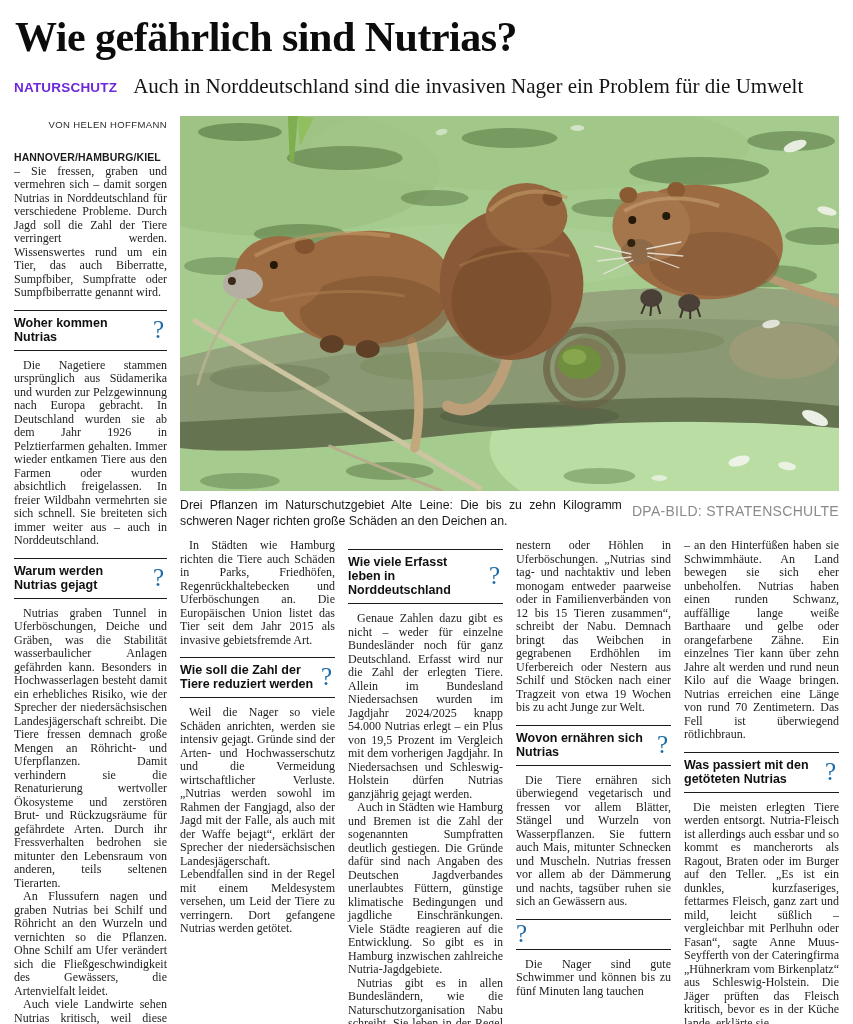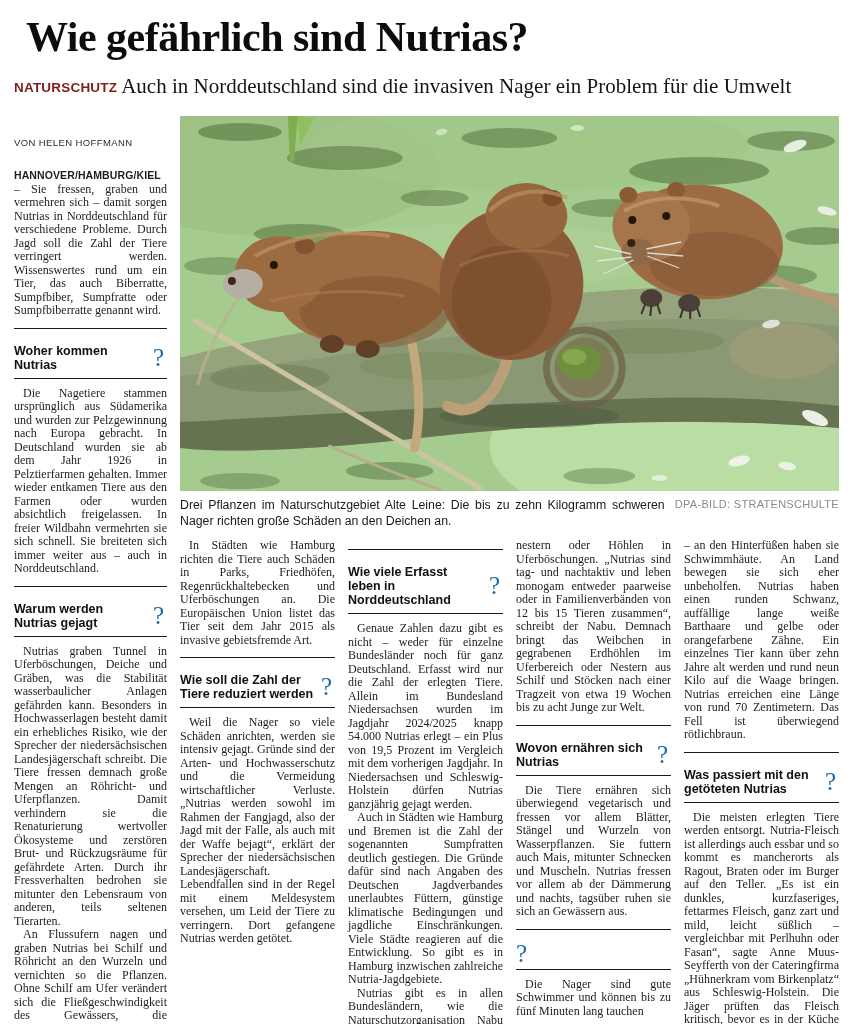--- a/index.html
+++ b/index.html
@@ -1,50 +1,50 @@
 <!DOCTYPE html>
 <html lang="de"><head>
 <meta charset="utf-8">
 <style>
   html,body{margin:0;padding:0;background:#ffffff;}
   body{width:853px;height:1024px;overflow:hidden;position:relative;
        font-family:"Liberation Serif", serif;color:#1b1b1b;}
   .page{padding:10px 14px 0 14px;}
   h1.headline{font-family:"Liberation Serif", serif;font-weight:bold;
        font-size:42px;line-height:1.02;letter-spacing:-0.5px;color:#0c0c0c;
-       margin:6px 0 16px 12px;}
+       margin:6px 0 16px 1px;}
   .subhead-row{font-size:21px;line-height:1.1;color:#141414;margin:0 0 18px 0;}
   .kicker{font-family:"Liberation Sans", sans-serif;font-weight:bold;
-       font-size:13.5px;letter-spacing:0.2px;color:#7f1d1d;margin-right:4px;
+       font-size:13.5px;letter-spacing:0.2px;color:#6d28d9;margin-right:16px;
        vertical-align:1px;}
   main.body-row{display:flex;gap:13px;align-items:flex-start;}
   .col{width:153px;flex:0 0 auto;font-size:12px;line-height:13.5px;
        text-align:justify;color:#1c1c1c;hyphens:auto;-webkit-hyphens:auto;}
   .right-area{flex:1 1 auto;min-width:0;}
   .cols4{display:flex;gap:13px;margin-top:10px;}
   .cols4 .col{flex:1 1 0;width:auto;}
   .byline{font-family:"Liberation Sans", sans-serif;font-size:9.5px;
-       letter-spacing:0.4px;color:#2b2b2b;margin:20px 0 20px 0;text-align:left;}
+       letter-spacing:0.4px;color:#2b2b2b;margin:2px 0 20px 0;text-align:right;}
   p.para{margin:0;}
   p.indent{text-indent:9px;}
   .lead-in{font-family:"Liberation Sans", sans-serif;font-weight:bold;
        font-size:10.5px;letter-spacing:0.1px;margin-top:28px;}
   .qhead{border-top:1.4px solid #1a1a1a;border-bottom:1px solid #1a1a1a;
        display:flex;align-items:center;justify-content:space-between;gap:6px;
-       padding:15px 0 6px 0;margin:10px 0 8px 0;
+       padding:5px 0 6px 0;margin:10px 0 8px 0;
        font-family:"Liberation Sans", sans-serif;font-weight:bold;
        font-size:12.5px;line-height:1.12;text-align:left;color:#101010;}
   .qmark{font-family:"Liberation Serif", serif;font-weight:normal;
        font-size:25px;line-height:18px;flex:0 0 auto;padding-right:3px;}
   .photo-figure{margin:0;}
   .photo-svg{display:block;width:100%;height:375px;}
   .caption{font-family:"Liberation Sans", sans-serif;font-size:12.3px;
        line-height:1.32;color:#1a1a1a;margin:6px 0 0 0;text-align:justify;}
-  .credit{float:right;font-family:"Liberation Sans", sans-serif;font-size:11px;
-       letter-spacing:0.3px;color:#8a8a8a;margin-left:10px;}
+  .credit{float:right;font-family:"Liberation Sans", sans-serif;font-size:14px;
+       letter-spacing:0.3px;color:#8a8a8a;margin-top:5px;margin-left:10px;}
 </style>
 </head>
 <body>
 
 <div class="page">
 
   <h1 class="headline">Wie gefährlich sind Nutrias?</h1>
 
   <div class="subhead-row">
     <span class="kicker">NATURSCHUTZ</span><span>Auch in Norddeutschland sind die invasiven Nager ein Problem für die Umwelt</span>

